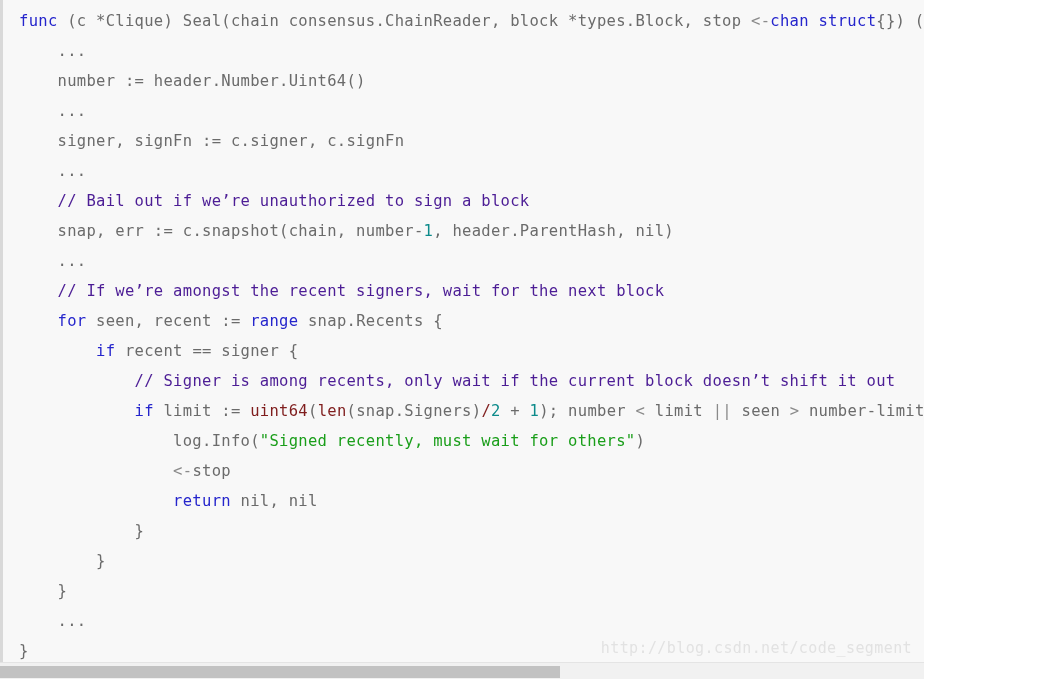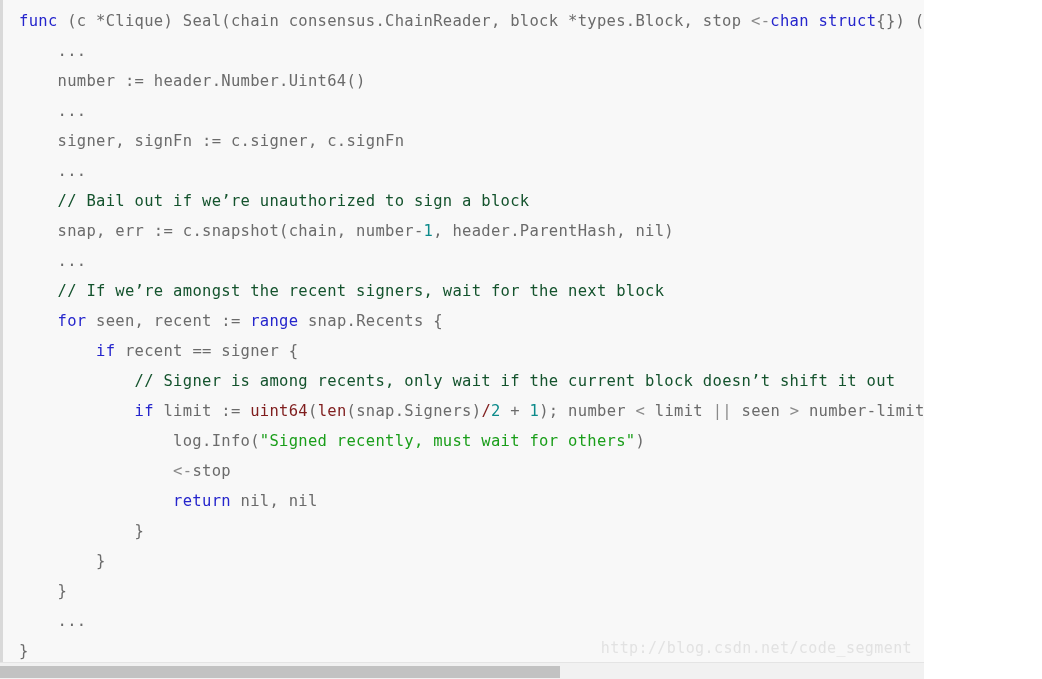--- a/index.html
+++ b/index.html
@@ -46,21 +46,21 @@
 
   .ln {
     display: block;
     height: 30px;
     padding-left: 16px;
     white-space: pre;
   }
 
   
   .kw   { color: #2525cc; }           
-  .cm   { color: #14532d; }           
+  .cm   { color: #4c1d95; }           
   .str  { color: #1a9e1a; }           
   .num  { color: #0d8b8b; }           
   .fn   { color: #7f1d1d; }           
   .pl   { color: #6b6b6b; }           
   .op   { color: #8a8a8a; }           
 
   
   #watermark {
     position: absolute;
     right: 12px;

